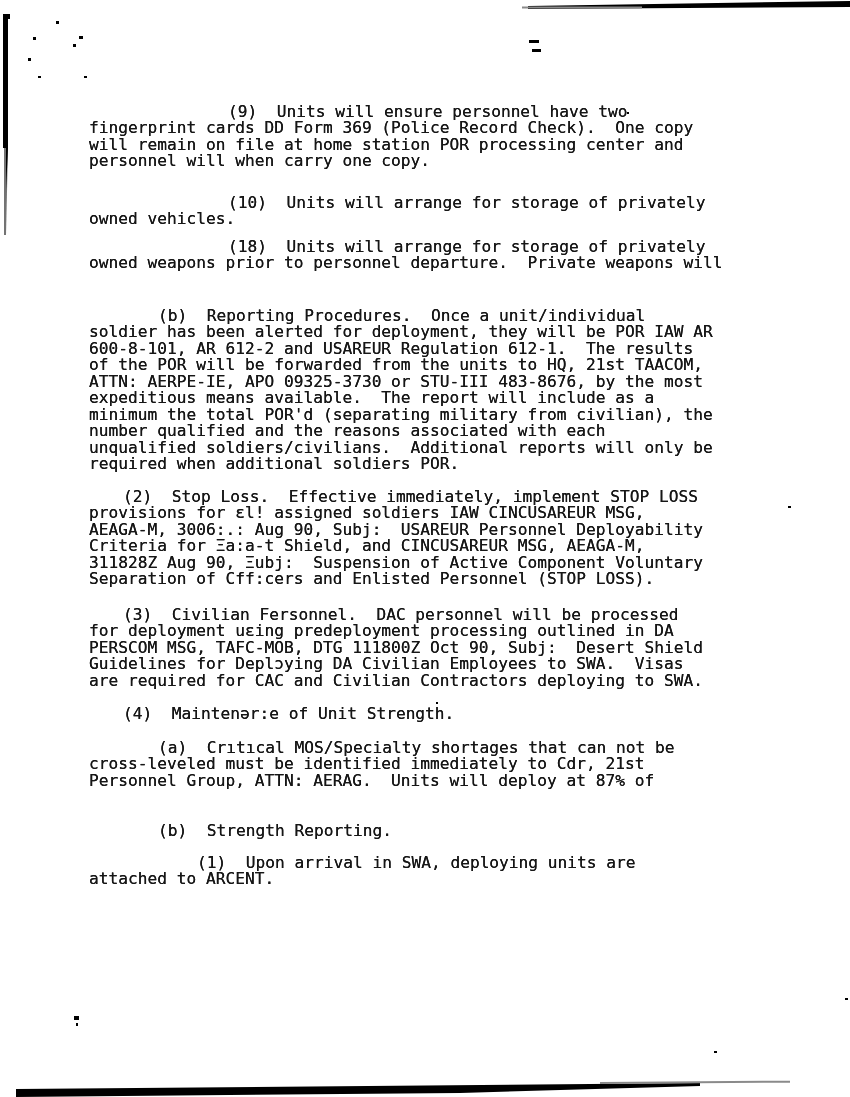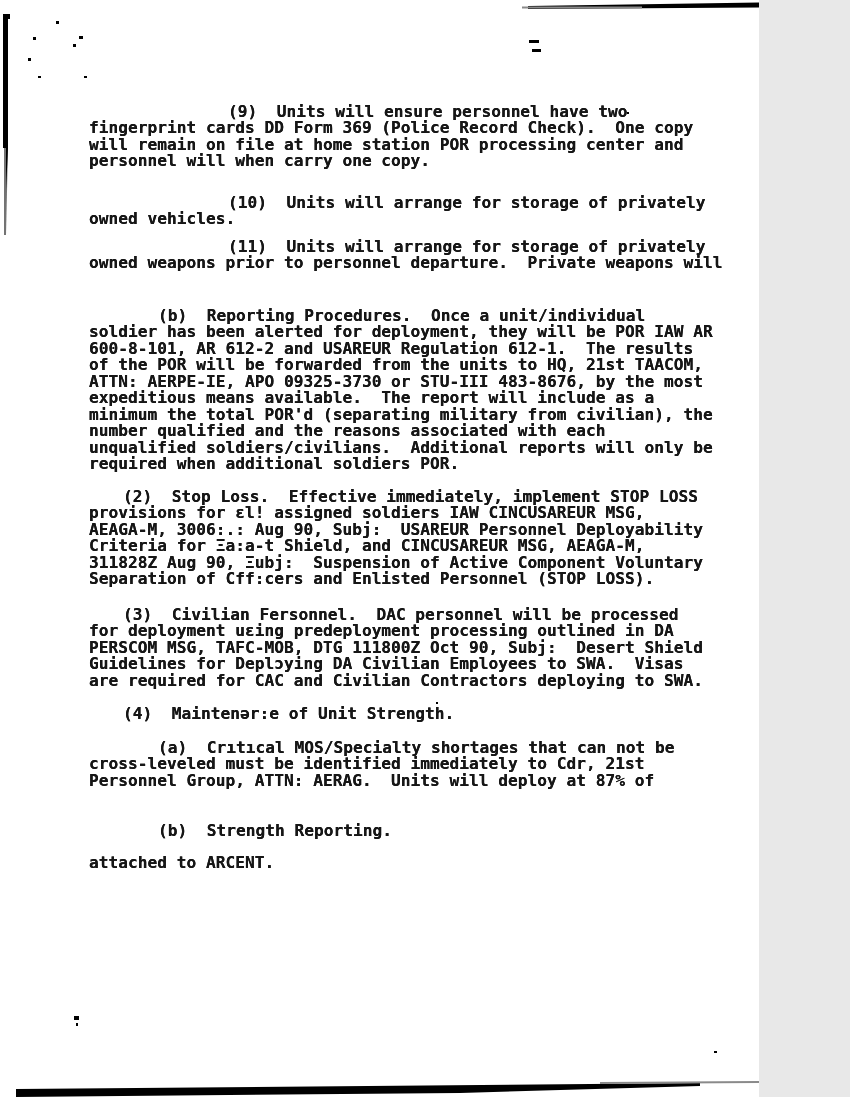--- a/index.html
+++ b/index.html
@@ -1,22 +1,22 @@
 <!DOCTYPE html>
 <html><head>
 <meta charset="utf-8">
 <style>
   html,body{margin:0;padding:0;background:#e8e8e8;}
   .page{
     position:relative;
-    width:759px;height:1097px;
+    width:850px;height:1097px;
     background:var(--paper,#ffffff);
     overflow:hidden;
     font-family:"DejaVu Sans Mono",monospace;
-    font-weight:bold;
+    font-weight:normal;
     color:var(--ink,#161616);
   }
   .text-block{position:absolute;left:89px;top:0;width:740px;}
   .para{position:absolute;left:0;white-space:pre;}
   .line{height:16.45px;line-height:16.45px;font-size:16.2px;letter-spacing:0;text-shadow:0 0 .4px currentColor;}
   .ind0{padding-left:0;}
   .ind1{padding-left:34px;}
   .ind2{padding-left:69px;}
   .ind3{padding-left:108px;}
   .ind4{padding-left:139px;}
@@ -37,28 +37,28 @@
     <rect x="3" y="14" width="5" height="134" fill="var(--mark,#000)"></rect>
     <polygon points="4,148 8,148 6,235 4,235" fill="var(--mark,#000)" opacity="0.55"></polygon>
 
     <polygon points="16,1089 700,1083 700,1086 460,1093 16,1097" fill="var(--mark,#000)"></polygon>
     <rect x="600" y="1082" width="190" height="2" fill="var(--gray,#8a8a8a)" transform="rotate(-0.4 600 1082)"></rect>
   </svg>
 
   <div class="text-block">
       <div class="para" style="top: 104px;"><div class="line ind4">(9)  Units will ensure personnel have two</div><div class="line ind0">fingerprint cards DD Form 369 (Police Record Check).  One copy</div><div class="line ind0">will remain on file at home station POR processing center and</div><div class="line ind0">personnel will when carry one copy.</div></div>
       <div class="para" style="top: 195px;"><div class="line ind4">(10)  Units will arrange for storage of privately</div><div class="line ind0">owned vehicles.</div></div>
-      <div class="para" style="top: 239px;"><div class="line ind4">(11)  Units will arrange for storage of privately</div><div class="line ind0">owned weapons prior to personnel departure.  Private weapons will</div></div>
+      <div class="para" style="top: 239px;"><div class="line ind4">(18)  Units will arrange for storage of privately</div><div class="line ind0">owned weapons prior to personnel departure.  Private weapons will</div></div>
       <div class="para" style="top: 308px;"><div class="line ind2">(b)  Reporting Procedures.  Once a unit/individual</div><div class="line ind0">soldier has been alerted for deployment, they will be POR IAW AR</div><div class="line ind0">600-8-101, AR 612-2 and USAREUR Regulation 612-1.  The results</div><div class="line ind0">of the POR will be forwarded from the units to HQ, 21st TAACOM,</div><div class="line ind0">ATTN: AERPE-IE, APO 09325-3730 or STU-III 483-8676, by the most</div><div class="line ind0">expeditious means available.  The report will include as a</div><div class="line ind0">minimum the total POR'd (separating military from civilian), the</div><div class="line ind0">number qualified and the reasons associated with each</div><div class="line ind0">unqualified soldiers/civilians.  Additional reports will only be</div><div class="line ind0">required when additional soldiers POR.</div></div>
       <div class="para" style="top: 489px;"><div class="line ind1">(2)  Stop Loss.  Effective immediately, implement STOP LOSS</div><div class="line ind0">provisions for ɛl! assigned soldiers IAW CINCUSAREUR MSG,</div><div class="line ind0">AEAGA-M, 3006:.: Aug 90, Subj:  USAREUR Personnel Deployability</div><div class="line ind0">Criteria for Ξa:a-t Shield, and CINCUSAREUR MSG, AEAGA-M,</div><div class="line ind0">311828Z Aug 90, Ξubj:  Suspension of Active Component Voluntary</div><div class="line ind0">Separation of Cff:cers and Enlisted Personnel (STOP LOSS).</div></div>
       <div class="para" style="top: 607px;"><div class="line ind1">(3)  Civilian Fersonnel.  DAC personnel will be processed</div><div class="line ind0">for deployment uεing predeployment processing outlined in DA</div><div class="line ind0">PERSCOM MSG, TAFC-MOB, DTG 111800Z Oct 90, Subj:  Desert Shield</div><div class="line ind0">Guidelines for Deplɔying DA Civilian Employees to SWA.  Visas</div><div class="line ind0">are required for CAC and Civilian Contractors deploying to SWA.</div></div>
       <div class="para" style="top: 706px;"><div class="line ind1">(4)  Maintenər:e of Unit Strength.</div></div>
       <div class="para" style="top: 740px;"><div class="line ind2">(a)  Crıtıcal MOS/Specialty shortages that can not be</div><div class="line ind0">cross-leveled must be identified immediately to Cdr, 21st</div><div class="line ind0">Personnel Group, ATTN: AERAG.  Units will deploy at 87% of</div></div>
       <div class="para" style="top: 823px;"><div class="line ind2">(b)  Strength Reporting.</div></div>
-      <div class="para" style="top: 855px;"><div class="line ind0">attached to ARCENT.</div></div>
+      <div class="para" style="top: 855px;"><div class="line ind3">(1)  Upon arrival in SWA, deploying units are</div><div class="line ind0">attached to ARCENT.</div></div>
     </div>
 
   <div>
       <div class="speck" style="left: 529px; top: 40px; width: 10px; height: 3px;"></div>
       <div class="speck" style="left: 532px; top: 49px; width: 9px; height: 3px;"></div>
     </div>
 
   <div>
       <div class="speck" style="left: 56px; top: 21px; width: 3px; height: 3px;"></div>
       <div class="speck" style="left: 33px; top: 37px; width: 3px; height: 3px;"></div>

